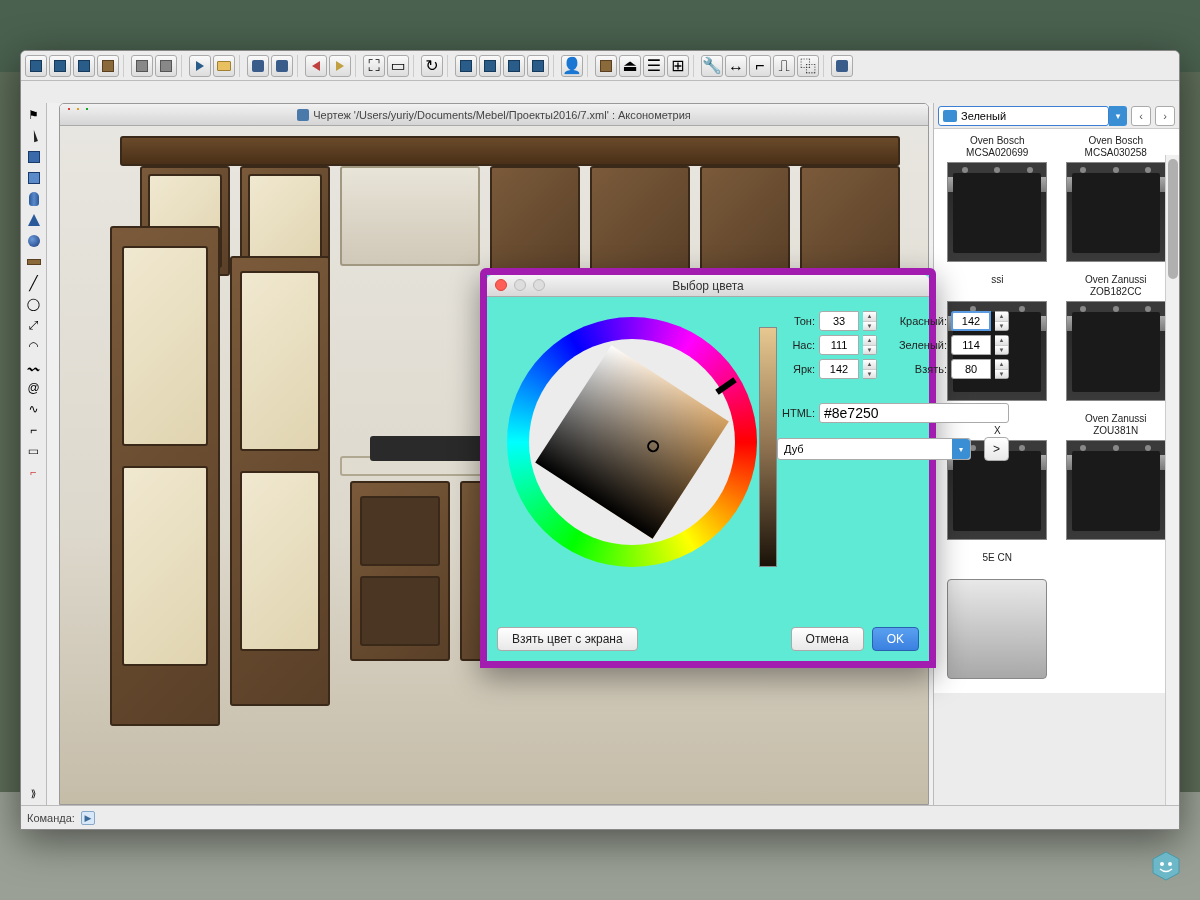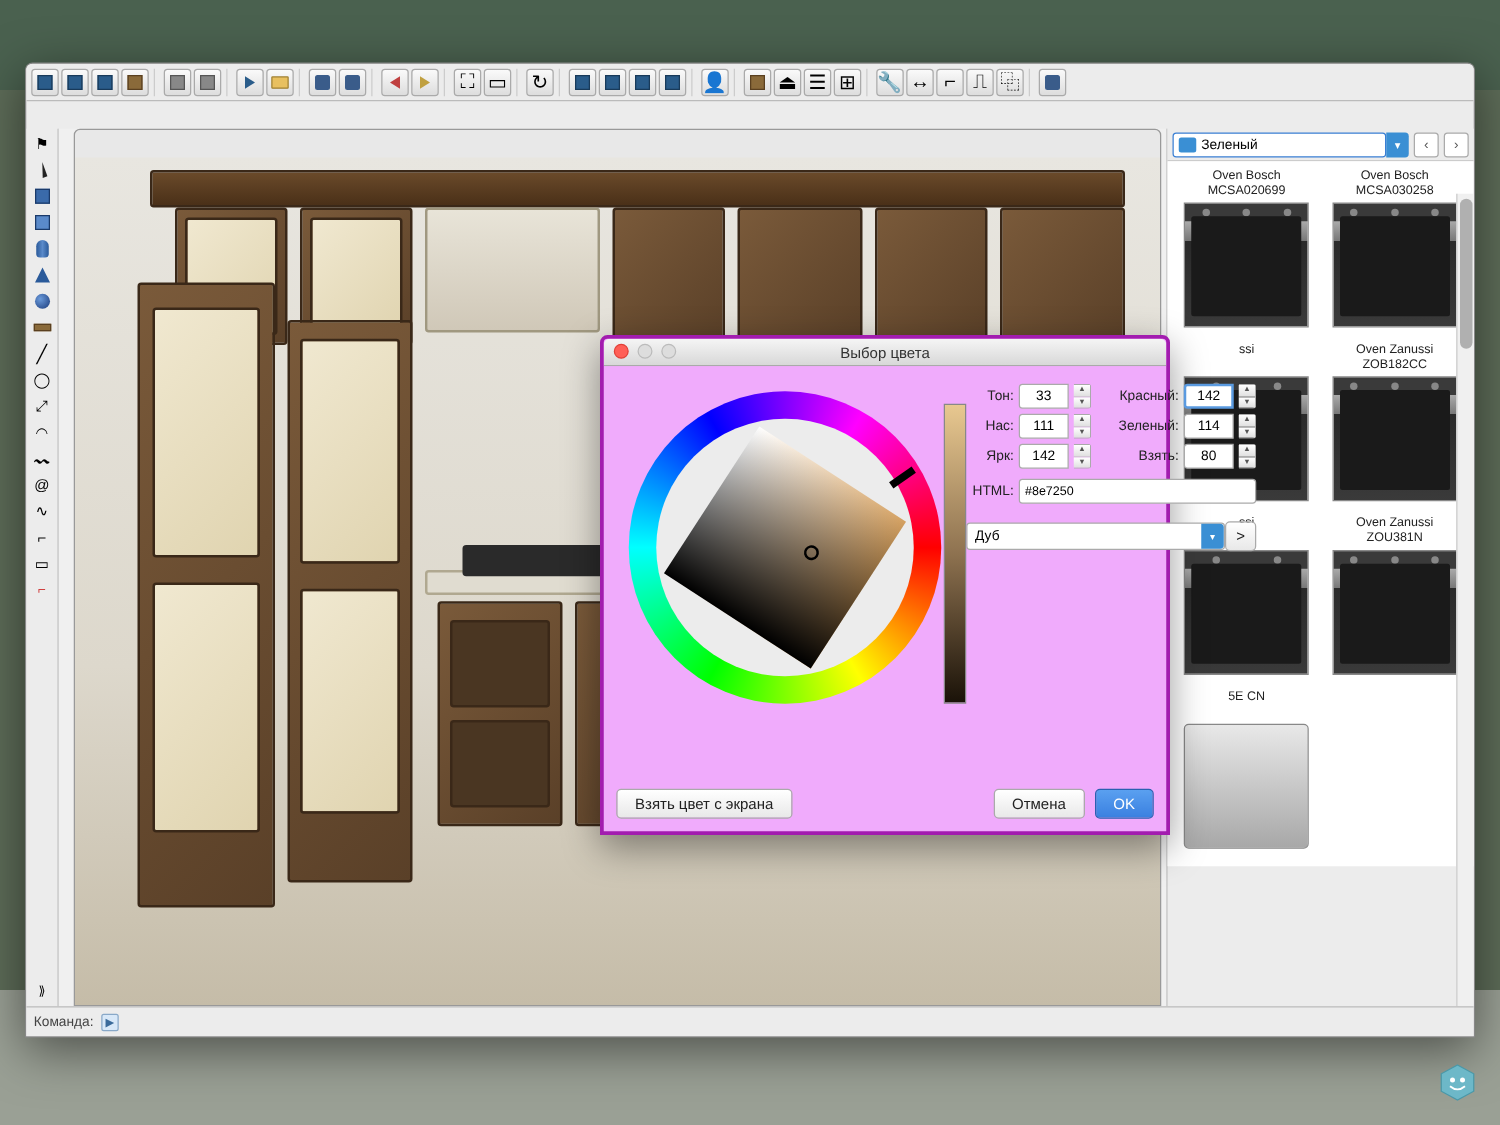--- a/index.html
+++ b/index.html
@@ -45,45 +45,45 @@
 .panel-arrow { width: 18px; height: 20px; background: #3a8fd4; border-radius: 0 3px 3px 0; margin-left: -4px; display: flex; align-items: center; justify-content: center; color: #fff; font-size: 9px; }
 .panel-nav { width: 20px; height: 20px; border: 1px solid #aaa; background: #fff; border-radius: 3px; display: flex; align-items: center; justify-content: center; font-size: 11px; color: #555; cursor: pointer; }
 .catalog-grid { flex: 1; overflow-y: auto; display: grid; grid-template-columns: 1fr 1fr; gap: 4px; padding: 6px; background: #fff; }
 .catalog-item { text-align: center; }
 .catalog-label { font-size: 10px; color: #222; line-height: 1.2; margin-bottom: 3px; }
 .catalog-thumb { width: 100px; height: 100px; background: linear-gradient(#d8d8d8, #787878 30%, #2a2a2a 30%, #3a3a3a); border: 1px solid #888; margin: 0 auto 8px; position: relative; }
 .catalog-thumb.sink { background: linear-gradient(#e8e8e8,#a8a8a8); border-radius: 4px; }
 .oven-face { position: absolute; left: 5px; top: 10px; right: 5px; bottom: 8px; background: #1a1a1a; border-radius: 2px; }
 .oven-dials { position: absolute; left: 0; top: 0; right: 0; height: 14px; background: #3a3a3a; display: flex; justify-content: space-around; align-items: center; }
 .oven-dial { width: 6px; height: 6px; border-radius: 50%; background: #888; }
-.color-dialog { position: absolute; left: 480px; top: 268px; width: 456px; height: 400px; background: #f0abfc; border: 3px solid #a21caf; border-radius: 6px 6px 0 0; box-shadow: 0 10px 30px rgba(0,0,0,0.4); z-index: 100; }
+.color-dialog { position: absolute; left: 480px; top: 268px; width: 456px; height: 400px; background: #5eead4; border: 7px solid #a21caf; border-radius: 6px 6px 0 0; box-shadow: 0 10px 30px rgba(0,0,0,0.4); z-index: 100; }
 .dialog-titlebar { height: 22px; background: linear-gradient(#f5f5f5,#d8d8d8); border-bottom: 1px solid #aaa; border-radius: 5px 5px 0 0; display: flex; align-items: center; justify-content: center; font-size: 12px; color: #333; position: relative; }
 .dialog-content { padding: 10px; display: flex; gap: 10px; height: 340px; }
 .color-wheel-area { width: 280px; position: relative; }
 .hue-ring { width: 250px; height: 250px; border-radius: 50%; background: conic-gradient(from 90deg, #f00, #ff0, #0f0, #0ff, #00f, #f0f, #f00); position: relative; margin: 10px; }
 .hue-ring-inner { position: absolute; left: 22px; top: 22px; width: 206px; height: 206px; border-radius: 50%; background: #ececec; }
 .sv-square { position: absolute; left: 55px; top: 55px; width: 140px; height: 140px; background: linear-gradient(to right, #fff, #d4a060); transform: rotate(33deg); }
 .sv-square-overlay { position: absolute; left: 0; top: 0; width: 100%; height: 100%; background: linear-gradient(to bottom, transparent, #000); }
 .sv-cursor { position: absolute; left: 60%; top: 40%; width: 12px; height: 12px; border: 2px solid #000; border-radius: 50%; }
 .hue-cursor { position: absolute; right: 28px; top: 58px; width: 6px; height: 22px; background: #000; transform: rotate(55deg); }
 .gradient-bar { position: absolute; right: -10px; top: 20px; width: 18px; height: 240px; background: linear-gradient(#e8c890, #8e7250, #1a1208); border: 1px solid #888; }
 .color-inputs { flex: 1; display: flex; flex-direction: column; gap: 4px; padding-top: 4px; }
 .input-row { display: flex; align-items: center; gap: 4px; font-size: 11px; }
 .input-row label { width: 38px; text-align: right; color: #222; }
 .input-row label.wide { width: 60px; }
 .num-input { width: 40px; height: 20px; border: 1px solid #aaa; background: #fff; font-size: 11px; text-align: center; border-radius: 3px 0 0 3px; }
 .num-input.hl { border: 2px solid #5a9ae0; }
 .stepper { width: 14px; height: 20px; display: flex; flex-direction: column; border: 1px solid #aaa; border-left: 0; border-radius: 0 3px 3px 0; }
 .stepper span { flex: 1; display: flex; align-items: center; justify-content: center; font-size: 6px; color: #555; background: linear-gradient(#fff,#e0e0e0); cursor: pointer; }
 .stepper span:first-child { border-bottom: 1px solid #ccc; }
-.html-input { flex: 1; height: 20px; border: 1px solid #aaa; background: #fff; font-size: 10px; padding: 0 4px; border-radius: 3px; }
+.html-input { flex: 1; height: 20px; border: 1px solid #aaa; background: #fff; font-size: 14px; padding: 0 4px; border-radius: 3px; }
 .preview-section { margin-top: 8px; }
 .preview-label { font-size: 11px; color: #555; text-align: center; margin-bottom: 4px; }
 .preview-swatch { width: 90px; height: 130px; background: repeating-linear-gradient(90deg, #8e7250 0px, #9a7e5c 1px, #8a6e4c 2px, #8e7250 3px); border: 1px solid #666; margin: 0 auto; }
-.material-row { display: flex; gap: 0; margin-top: 10px; align-items: center; }
+.material-row { display: flex; gap: 13px; margin-top: 10px; align-items: center; }
 .material-select { flex: 1; height: 22px; background: #fff; border: 1px solid #aaa; border-radius: 3px; font-size: 11px; padding: 0 6px; display: flex; align-items: center; position: relative; }
 .material-select-arrow { position: absolute; right: 0; top: 0; width: 18px; height: 100%; background: #3a8fd4; border-radius: 0 3px 3px 0; display: flex; align-items: center; justify-content: center; color: #fff; font-size: 8px; }
 .dialog-buttons { position: absolute; left: 10px; right: 10px; bottom: 10px; display: flex; align-items: flex-end; }
 .dlg-btn { height: 24px; padding: 0 14px; border: 1px solid #aaa; background: linear-gradient(#fff,#e8e8e8); border-radius: 4px; font-size: 12px; color: #222; cursor: pointer; display: flex; align-items: center; }
 .dlg-btn.primary { background: linear-gradient(#5aa0f0,#3a80e0); color: #fff; border-color: #2a60b0; }
 .command-bar { position: absolute; left: 0; bottom: 0; right: 0; height: 24px; background: #ececec; border-top: 1px solid #bbb; display: flex; align-items: center; padding: 0 6px; font-size: 11px; color: #444; gap: 6px; }
 .cmd-input { flex: 1; height: 18px; background: #fff; border: 1px solid #aaa; border-radius: 2px; padding: 0 4px; font-size: 11px; color: #999; display: flex; align-items: center; }
 .chat-bubble { position: absolute; right: 18px; bottom: 18px; width: 32px; height: 32px; z-index: 200; }
 .chat-bubble svg { width: 100%; height: 100%; }
 .scroll-right { position: absolute; right: 0; top: 26px; bottom: 0; width: 14px; background: #f0f0f0; border-left: 1px solid #ccc; }
@@ -231,20 +231,29 @@
           <span style="font-size:11px;color:#d04040">⌐</span>
         </div>
       <div style="flex:1"></div>
       <div class="lt-btn">
           <span style="font-size:10px">⟫</span>
         </div>
     </div>
 
     <div class="viewport-area">
       <div class="sub-window">
+        <div class="sub-titlebar">
+          <div class="sub-traffic">
+            <span class="tl-red"></span>
+            <span class="tl-yellow"></span>
+            <span class="tl-green"></span>
+          </div>
+          <span style="width:12px;height:12px;background:#4a7aaa;border-radius:2px;margin-right:4px"></span>
+          <span>Чертеж '/Users/yuriy/Documents/Mebel/Проекты2016/7.xml' : Аксонометрия</span>
+        </div>
         <div class="viewport-3d">
           <div class="kitchen-scene">
 
             <div class="cabinet-top" style="left:60px;top:10px;width:780px;height:30px;background:linear-gradient(#6a4a2a,#4a3018)"></div>
             <div class="cabinet-top" style="left:80px;top:40px;width:90px;height:110px"></div>
             <div class="cabinet-top cabinet-glass" style="left:88px;top:48px;width:74px;height:94px"></div>
             <div class="cabinet-top" style="left:180px;top:40px;width:90px;height:110px"></div>
             <div class="cabinet-top cabinet-glass" style="left:188px;top:48px;width:74px;height:94px"></div>
             <div class="cabinet-top" style="left:280px;top:40px;width:140px;height:100px;background:linear-gradient(#e8e4d8,#d0c8b8);border-color:#a09880"></div>
             <div class="cabinet-top" style="left:430px;top:40px;width:90px;height:110px"></div>
@@ -435,21 +444,21 @@
           <div class="input-row">
             <label class="wide">Взять:</label>
             <input class="num-input" value="80" style="">
             <div class="stepper">
                 <span>▲</span>
                 <span>▼</span>
               </div>
           </div>
         </div>
       </div>
-      <div class="input-row" style="margin-top:4px">
+      <div class="input-row" style="margin-top:20px">
         <label>HTML:</label>
         <input class="html-input" value="#8e7250" style="">
       </div>
       <div class="material-row">
         <div class="material-select">
           <span>Дуб</span>
           <div class="material-select-arrow">▾</div>
         </div>
         <div class="dlg-btn" style="padding:0 8px">&gt;</div>
       </div>

